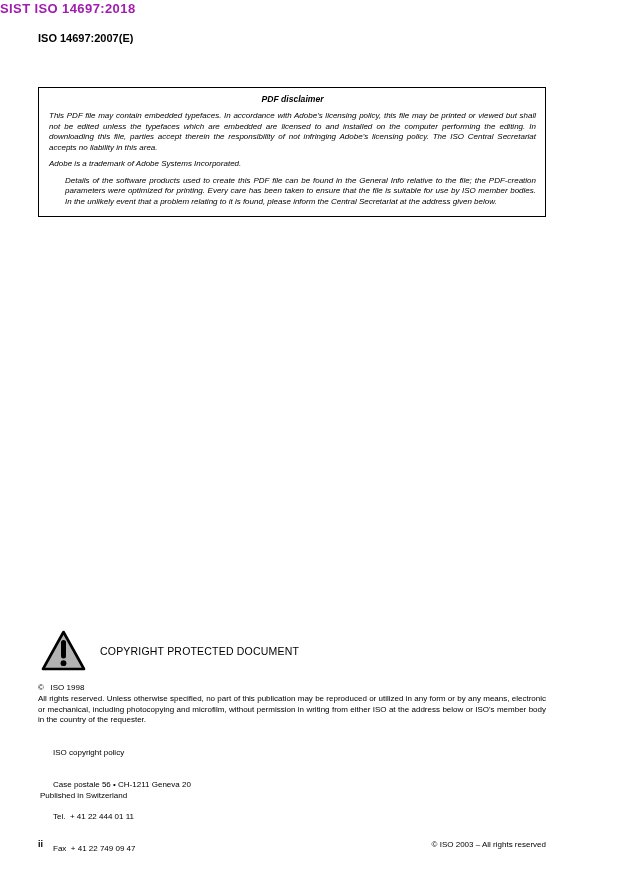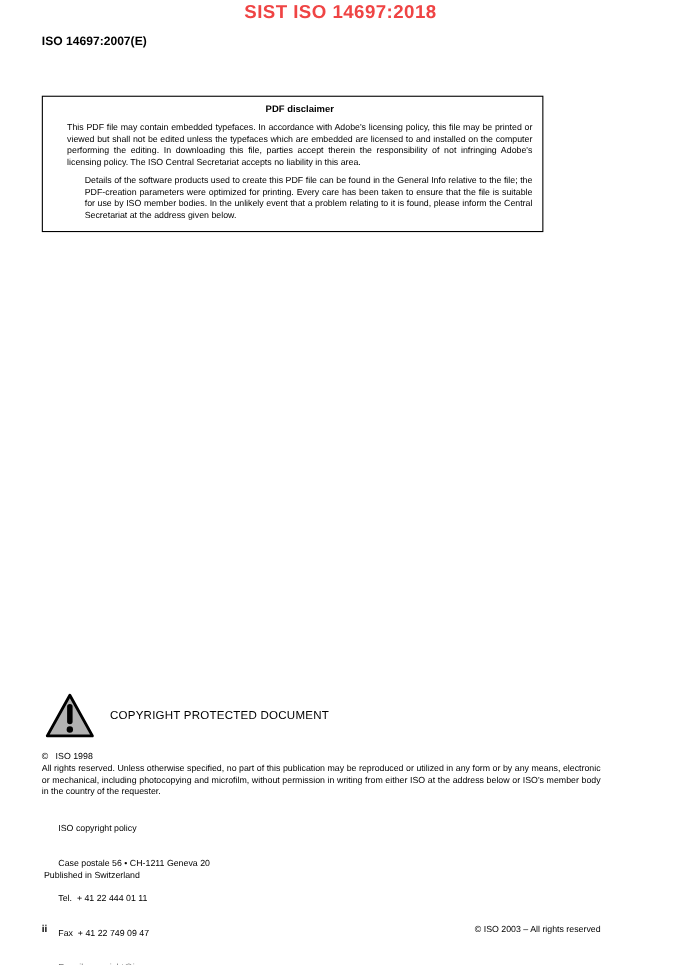--- a/index.html
+++ b/index.html
@@ -8,38 +8,38 @@
   .page {
     position: relative;
     width: 619px;
     height: 877px;
     background: #fff;
     overflow: hidden;
   }
   .watermark {
     position: absolute;
     top: 1px; left: 0; right: 0;
-    text-align: center;
-    font-size: 17px;
+    font-size: 13px;
     font-weight: bold;
-    color: #ef4444;
+    color: #a21caf;
     letter-spacing: 0.4px;
   }
   .doc-ref {
     position: absolute;
     left: 38px; top: 32px;
     font-size: 11px;
     font-weight: bold;
   }
   .disclaimer-box {
     position: absolute;
     left: 38px; top: 87px;
-    width: 456px;
+    width: 508px;
     border: 1px solid #000;
-    padding: 6px 9px 9px 22px;
+    padding: 6px 9px 9px 10px;
+    font-style: italic;
   }
   .box-title {
     text-align: center;
     font-weight: bold;
     font-size: 8.6px;
     margin-bottom: 7px;
   }
   .disclaimer-box p {
     font-size: 8px;
     line-height: 1.32;
@@ -102,20 +102,21 @@
 
 <div class="page">
 
   <div class="watermark">SIST ISO 14697:2018</div>
 
   <div class="doc-ref">ISO 14697:2007(E)</div>
 
   <div class="disclaimer-box">
     <div class="box-title">PDF disclaimer</div>
     <p>This PDF file may contain embedded typefaces. In accordance with Adobe's licensing policy, this file may be printed or viewed but shall not be edited unless the typefaces which are embedded are licensed to and installed on the computer performing the editing. In downloading this file, parties accept therein the responsibility of not infringing Adobe's licensing policy. The ISO Central Secretariat accepts no liability in this area.</p>
+    <p>Adobe is a trademark of Adobe Systems Incorporated.</p>
     <p>Details of the software products used to create this PDF file can be found in the General Info relative to the file; the PDF-creation parameters were optimized for printing. Every care has been taken to ensure that the file is suitable for use by ISO member bodies. In the unlikely event that a problem relating to it is found, please inform the Central Secretariat at the address given below.</p>
   </div>
 
   <div class="copyright-header">
     <span class="tri-icon">
       <svg width="47" height="43" viewBox="0 0 47 43" xmlns="http://www.w3.org/2000/svg">
         <path d="M23.5 3 L44 40 L3 40 Z" fill="#b2b2b2" stroke="#000" stroke-width="2.6" stroke-linejoin="round"></path>
         <path d="M23.5 13.5 L23.5 27" stroke="#000" stroke-width="5" stroke-linecap="round" fill="none"></path>
         <circle cx="23.5" cy="34.2" r="2.9" fill="#000"></circle>
       </svg>

